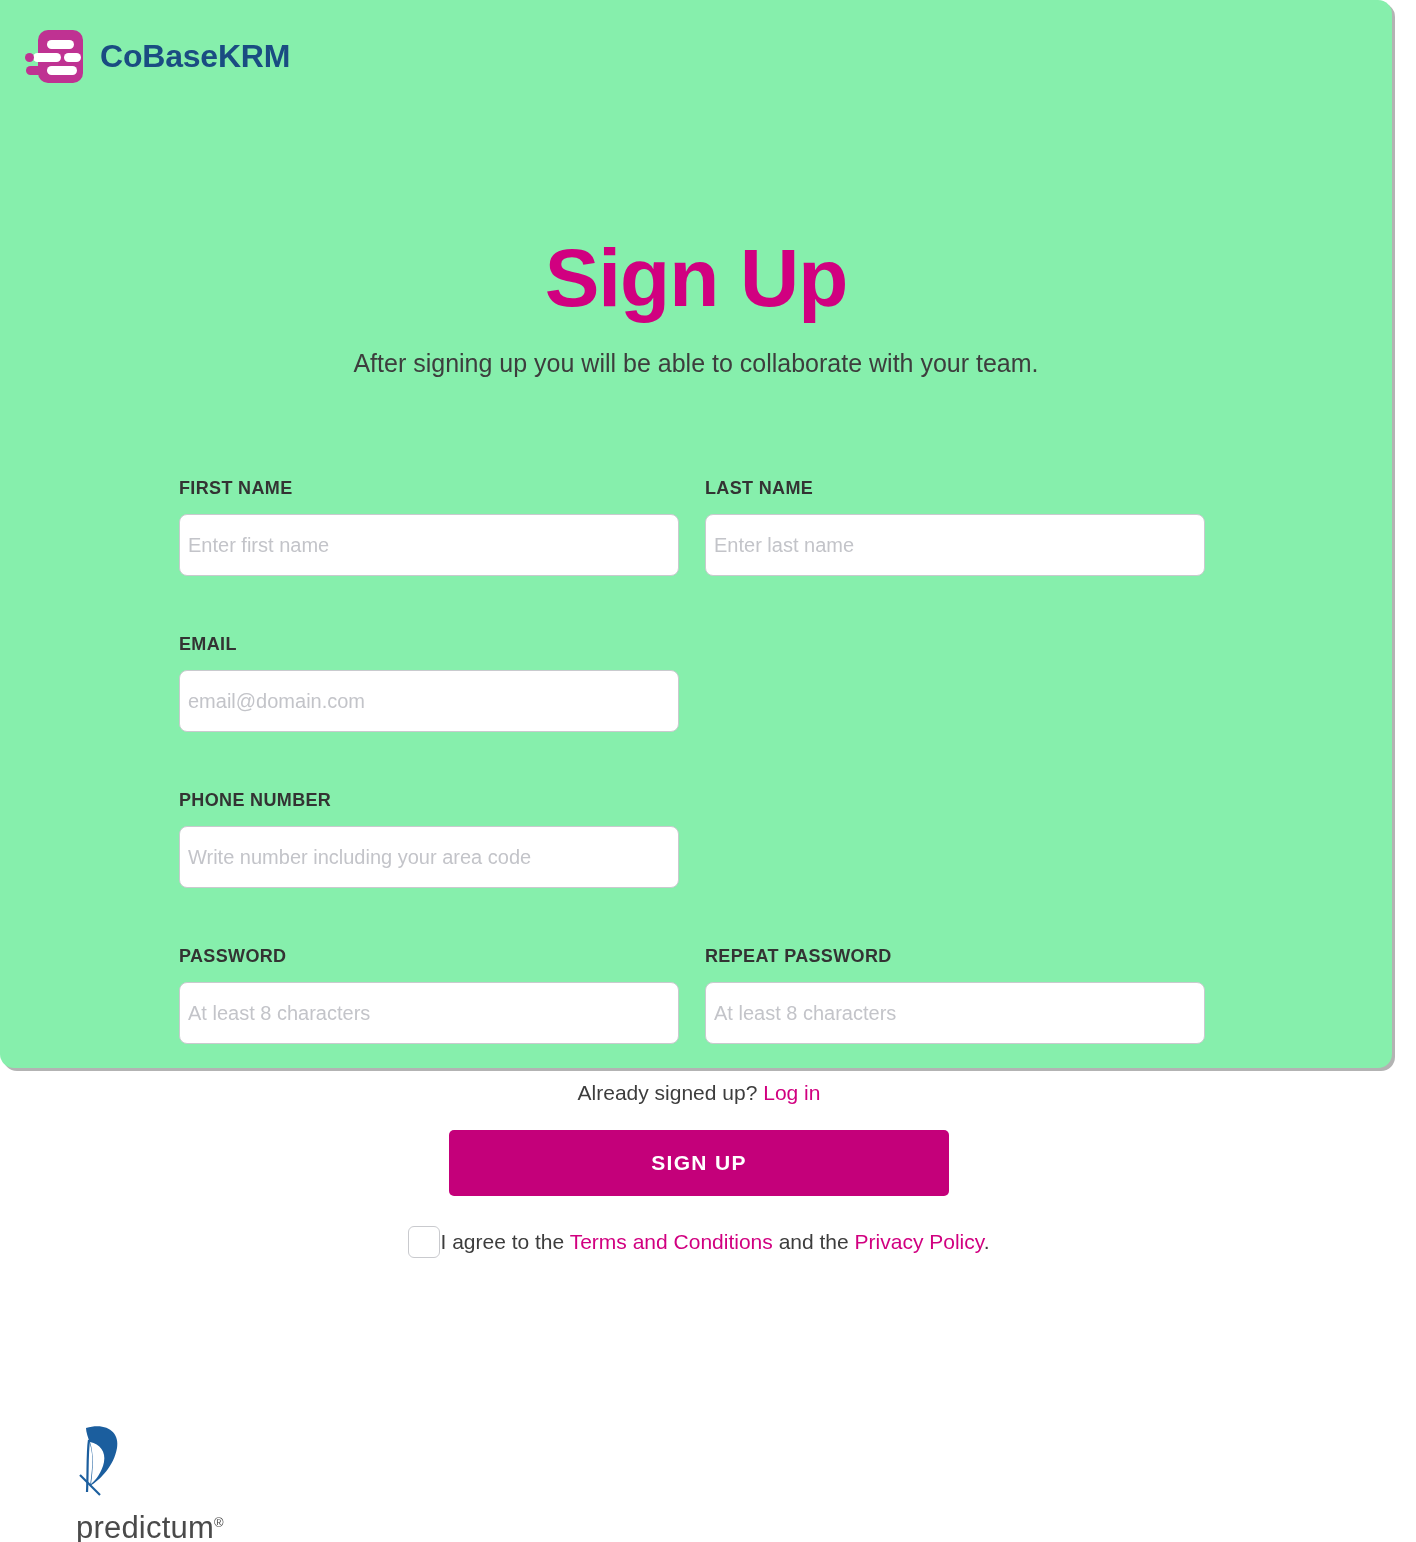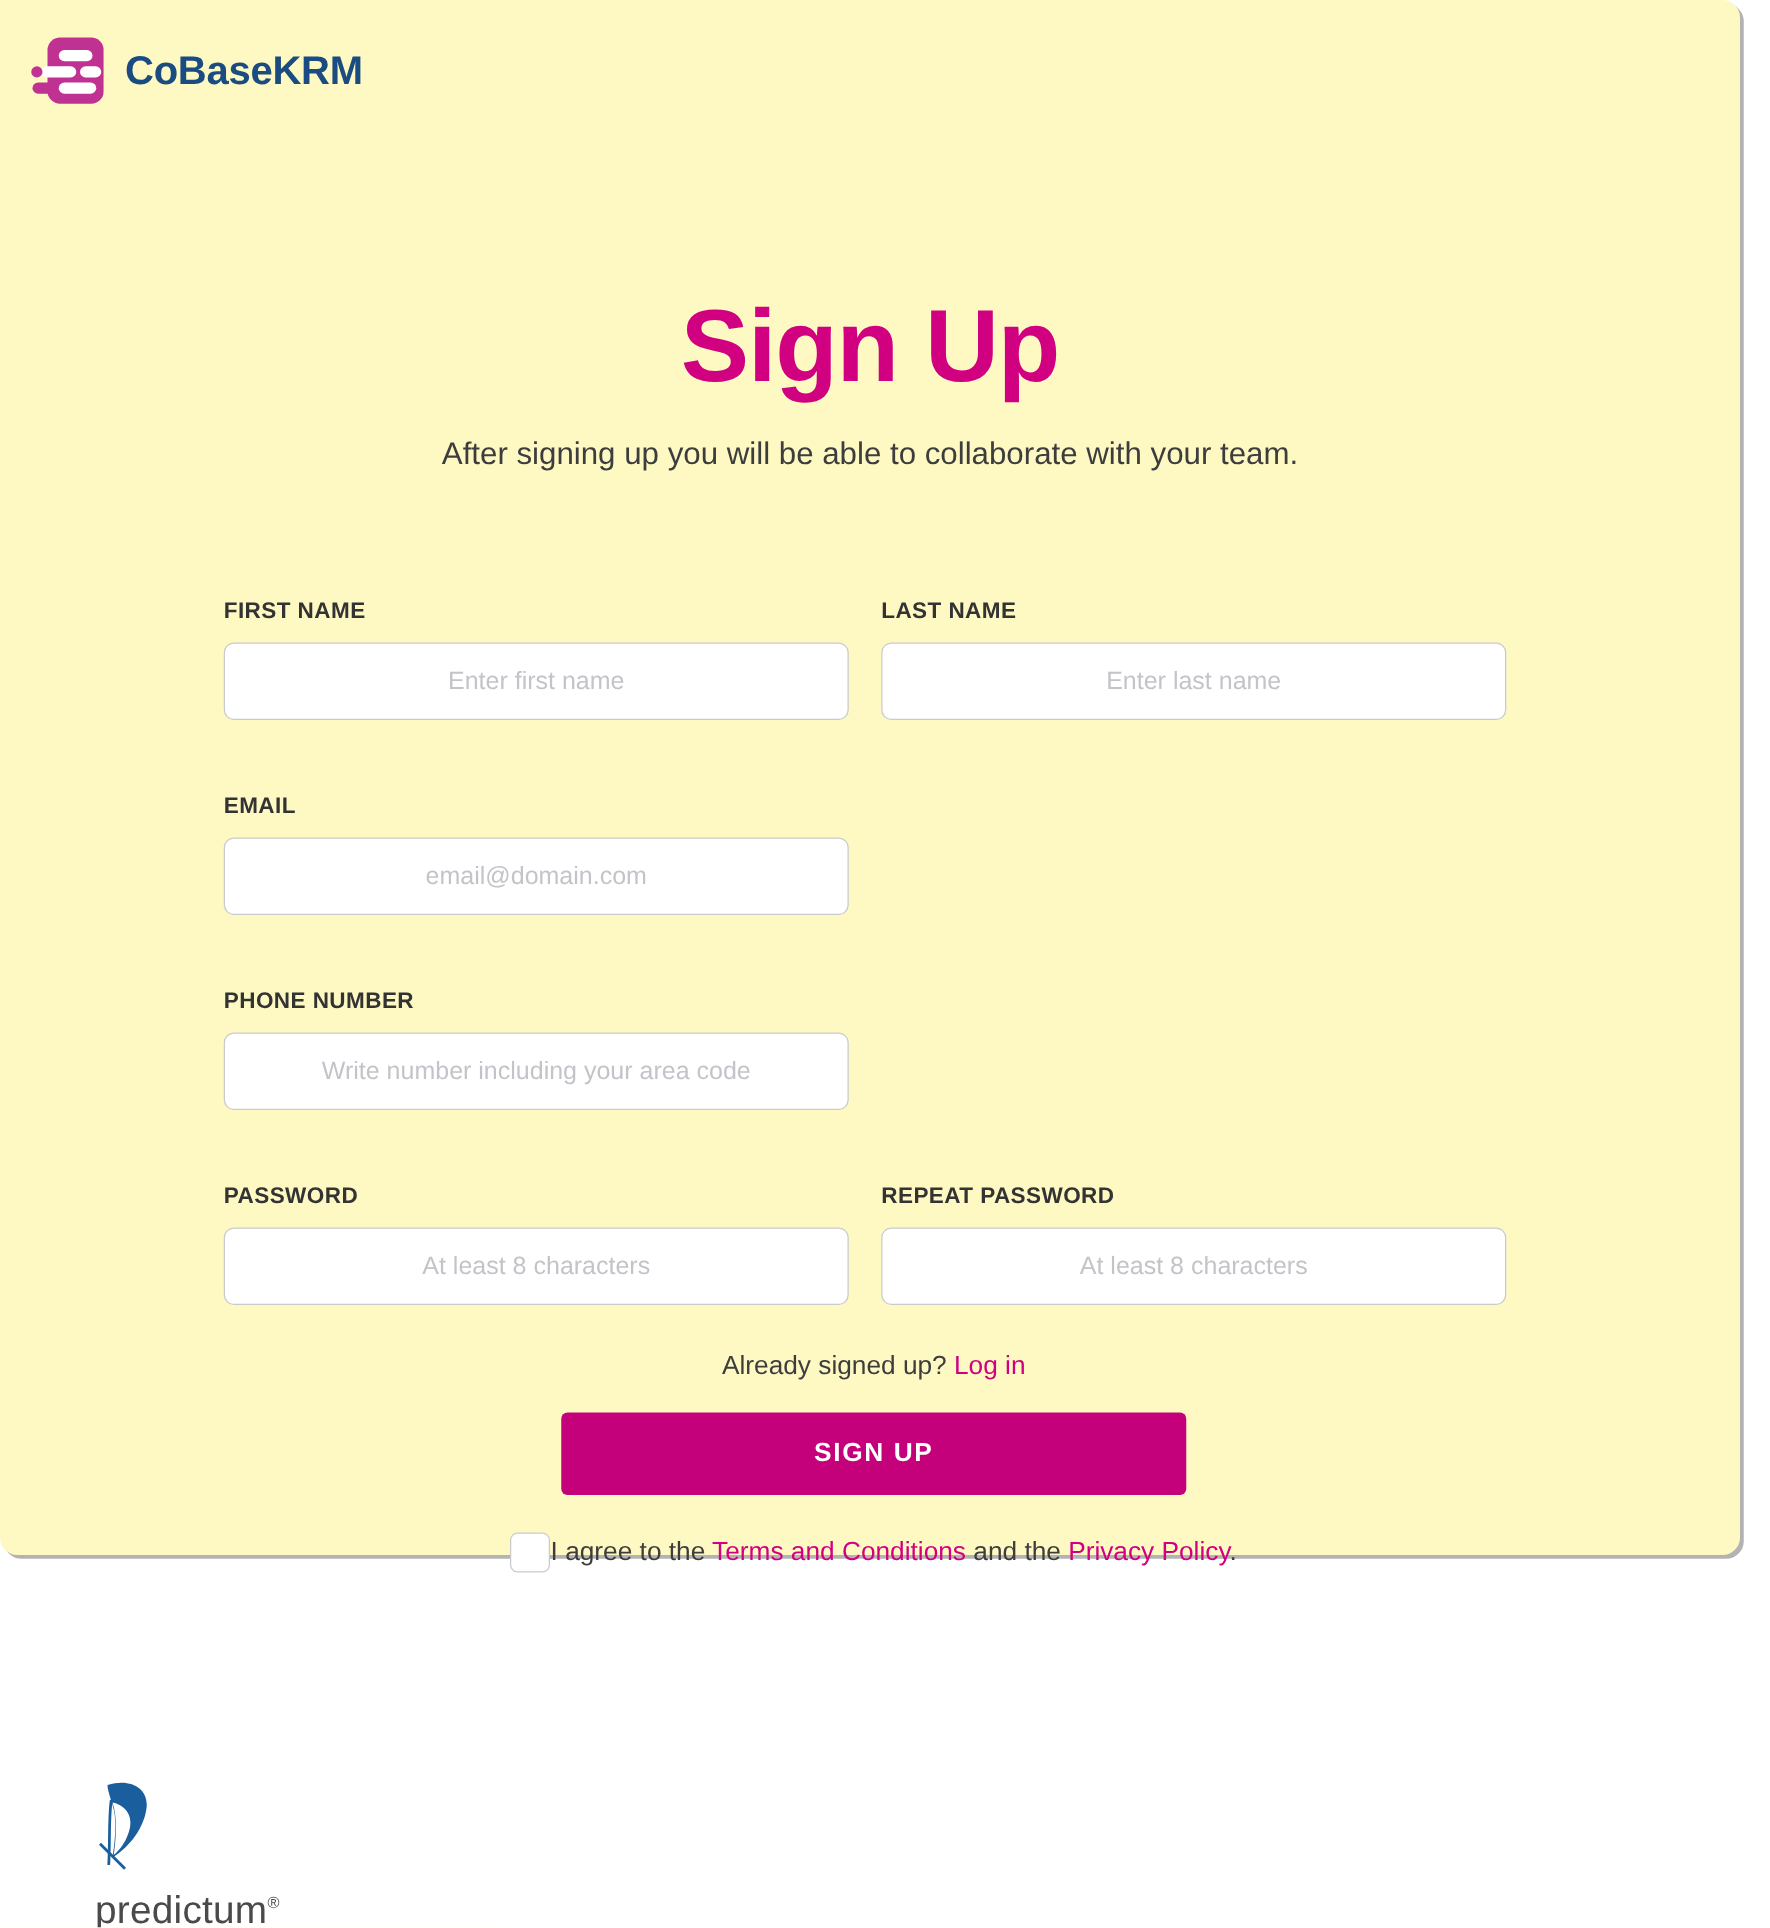--- a/index.html
+++ b/index.html
@@ -18,22 +18,22 @@
     width: 1416px;
     height: 1542px;
     background: #ffffff;
     overflow: hidden;
   }
   .page-surface {
     position: absolute;
     left: 0;
     top: 0;
     width: 1392px;
-    height: 1244px;
-    background: #fef9c3;
+    height: 1068px;
+    background: #86efac;
     border-radius: 0 14px 14px 14px;
     box-shadow: 3px 3px 0 0 #b3b3b3;
   }
 
   
   .brand {
     position: absolute;
     left: 22px;
     top: 26px;
     display: flex;
@@ -99,29 +99,28 @@
     font-weight: 700;
     letter-spacing: 0.35px;
     color: #333333;
     margin-bottom: 15px;
     text-transform: uppercase;
   }
   .field-input {
     display: block;
     width: 100%;
     height: 62px;
-    padding: 0 22px;
+    padding: 0 8px;
     font-family: "Liberation Sans", sans-serif;
     font-size: 20px;
     color: #333333;
     background: #ffffff;
     border: 1px solid #c9cace;
     border-radius: 8px;
     outline: none;
-    text-align: center;
   }
   .field-input::placeholder {
     color: #c3c4c9;
     opacity: 1;
   }
 
   
   .form-actions {
     margin-top: 5px;
     text-align: center;

